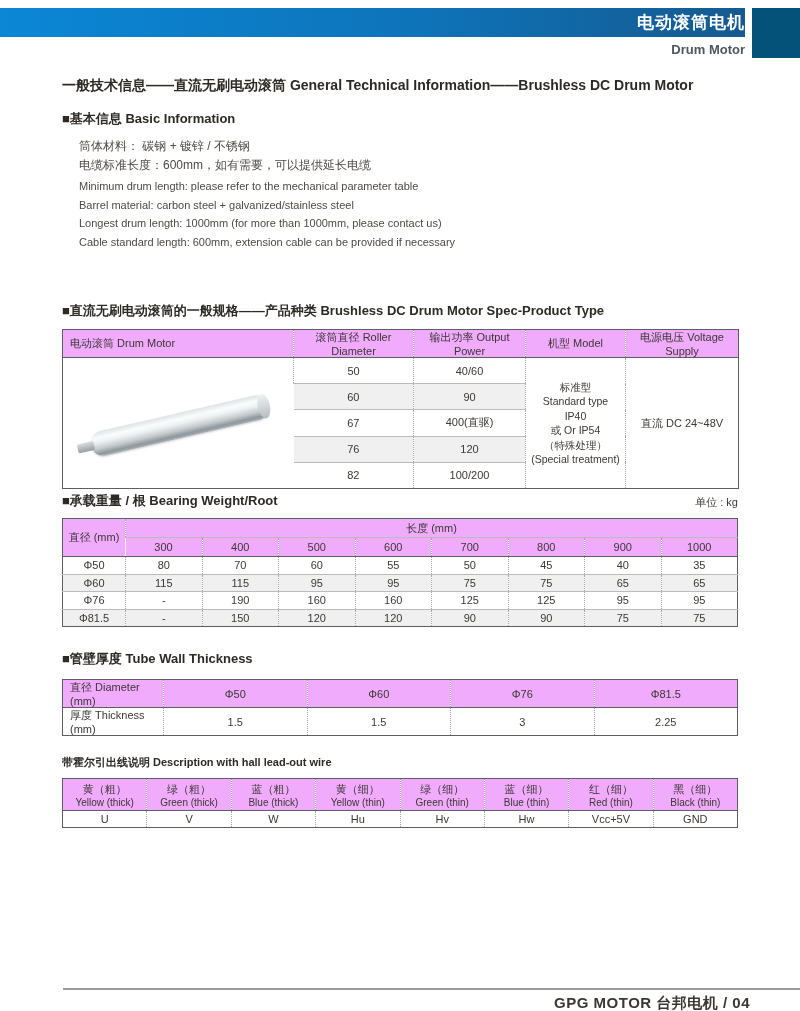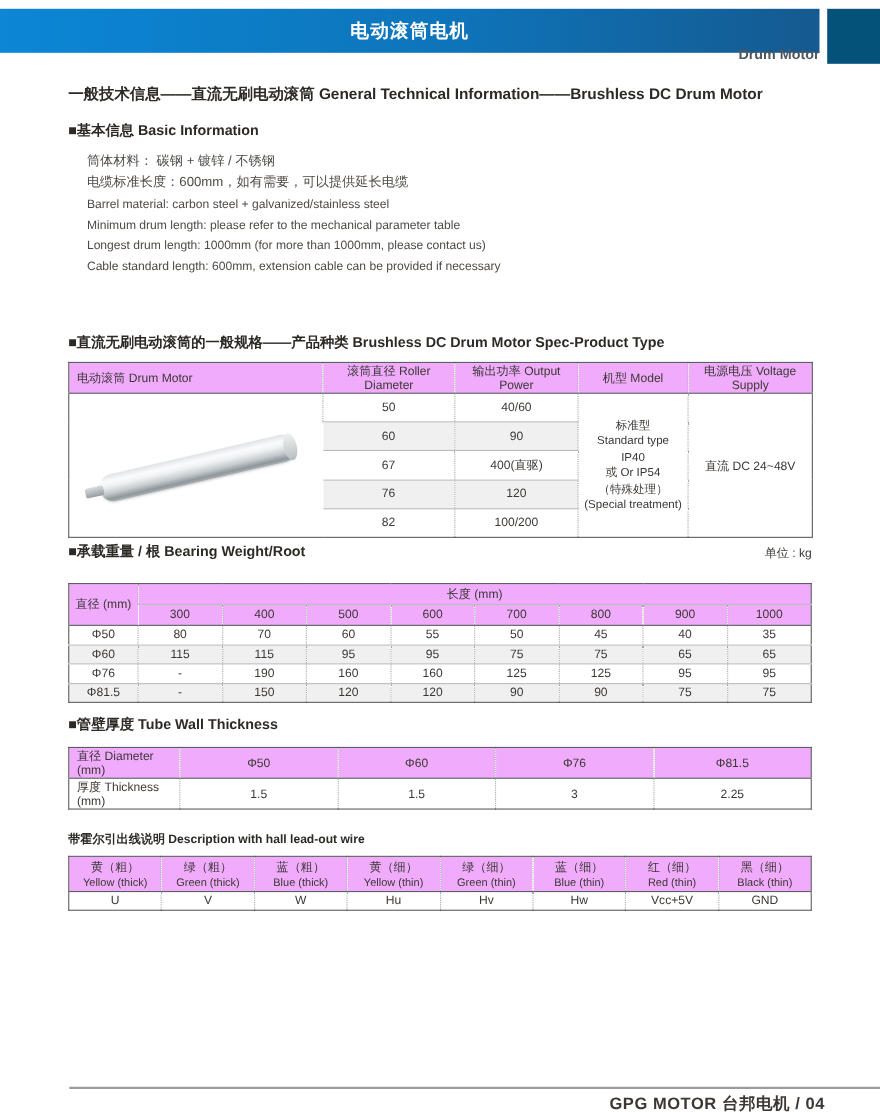--- a/index.html
+++ b/index.html
@@ -3,23 +3,23 @@
 <meta charset="utf-8">
 <style>
   * { margin:0; padding:0; box-sizing:border-box; }
   html,body { background:#ffffff; }
   body {
     width:800px; height:1011px; position:relative; overflow:hidden;
     font-family:"Liberation Sans","DejaVu Sans",sans-serif; color:#332f2b;
   }
   
   .top-bar {
-    position:absolute; left:0; top:8px; width:745px; height:40px;
+    position:absolute; left:0; top:8px; width:745px; height:29px;
     background:linear-gradient(90deg,#0b87d6 0%,#0e74ba 55%,#155a90 100%);
-    display:flex; align-items:center; justify-content:center; 
+    display:flex; align-items:center; justify-content:flex-end; 
   }
   .top-bar .banner-title { color:#ffffff; font-weight:bold; font-size:17px; letter-spacing:1px; }
   .corner-square { position:absolute; left:752px; top:8px; width:48px; height:50px; background:#045279; }
   .drum-motor-label { position:absolute; right:55px; top:42px; font-weight:bold; font-size:13px; color:#4e565e; }
   .page-title { position:absolute; left:62px; top:77px; font-weight:bold; font-size:14px; color:#2d2a26; }
 
   
   .section { position:absolute; left:62px; width:676px; }
   .section h2 { font-size:13px; font-weight:bold; color:#2d2a26; }
 
@@ -56,21 +56,21 @@
          box-shadow:0 1px 2px rgba(0,0,0,0.18); }
   .shaft { position:absolute; left:-14px; top:8px; width:17px; height:9px; border-radius:2px;
            background:linear-gradient(180deg,#d8dcdd,#979ea2); }
   .cap { position:absolute; right:-1px; top:0; width:12px; height:100%; border-radius:50%;
          background:linear-gradient(180deg,#f0f3f3,#b6bdc0); }
 
   
   #bearing-section { top:492px; }
   .bearing-head { display:flex; justify-content:space-between; align-items:flex-end; }
   .unit-label { font-size:11px; color:#3c3834; }
-  #bearing-table { margin-top:20px;padding-left:24px; }
+  #bearing-table { margin-top:8px;padding-left:24px; }
   #bearing-table td { height:17.5px; }
   #bearing-table tr.h1 td { height:19px; }
 
   
   #tube-section { top:650px; }
   #tube-table { margin-top:11px; }
   #tube-table td { height:17px; }
 
   
   #leadout-section { top:740px; }
@@ -94,22 +94,22 @@
 <div class="drum-motor-label">Drum Motor</div>
 
 <h1 class="page-title">一般技术信息——直流无刷电动滚筒 General Technical Information——Brushless DC Drum Motor</h1>
 
 <div class="section" id="basic-info">
   <h2>■基本信息 Basic Information</h2>
   <div class="info-lines">
     <div class="info-line-cn">筒体材料： 碳钢 + 镀锌 / 不锈钢</div>
     <div class="info-line-cn">电缆标准长度：600mm，如有需要，可以提供延长电缆</div>
     <div class="info-gap"></div>
+    <div class="info-line-en">Minimum drum length: please refer to the mechanical parameter table</div>
     <div class="info-line-en">Barrel material: carbon steel + galvanized/stainless steel</div>
-    <div class="info-line-en">Minimum drum length: please refer to the mechanical parameter table</div>
     <div class="info-line-en">Longest drum length: 1000mm (for more than 1000mm, please contact us)</div>
     <div class="info-line-en">Cable standard length: 600mm, extension cable can be provided if necessary</div>
   </div>
 </div>
 
 <div class="section" id="spec-section">
   <h2>■直流无刷电动滚筒的一般规格——产品种类 Brushless DC Drum Motor Spec-Product Type</h2>
   <table id="spec-table">
     <colgroup>
         <col style="width:231px">

